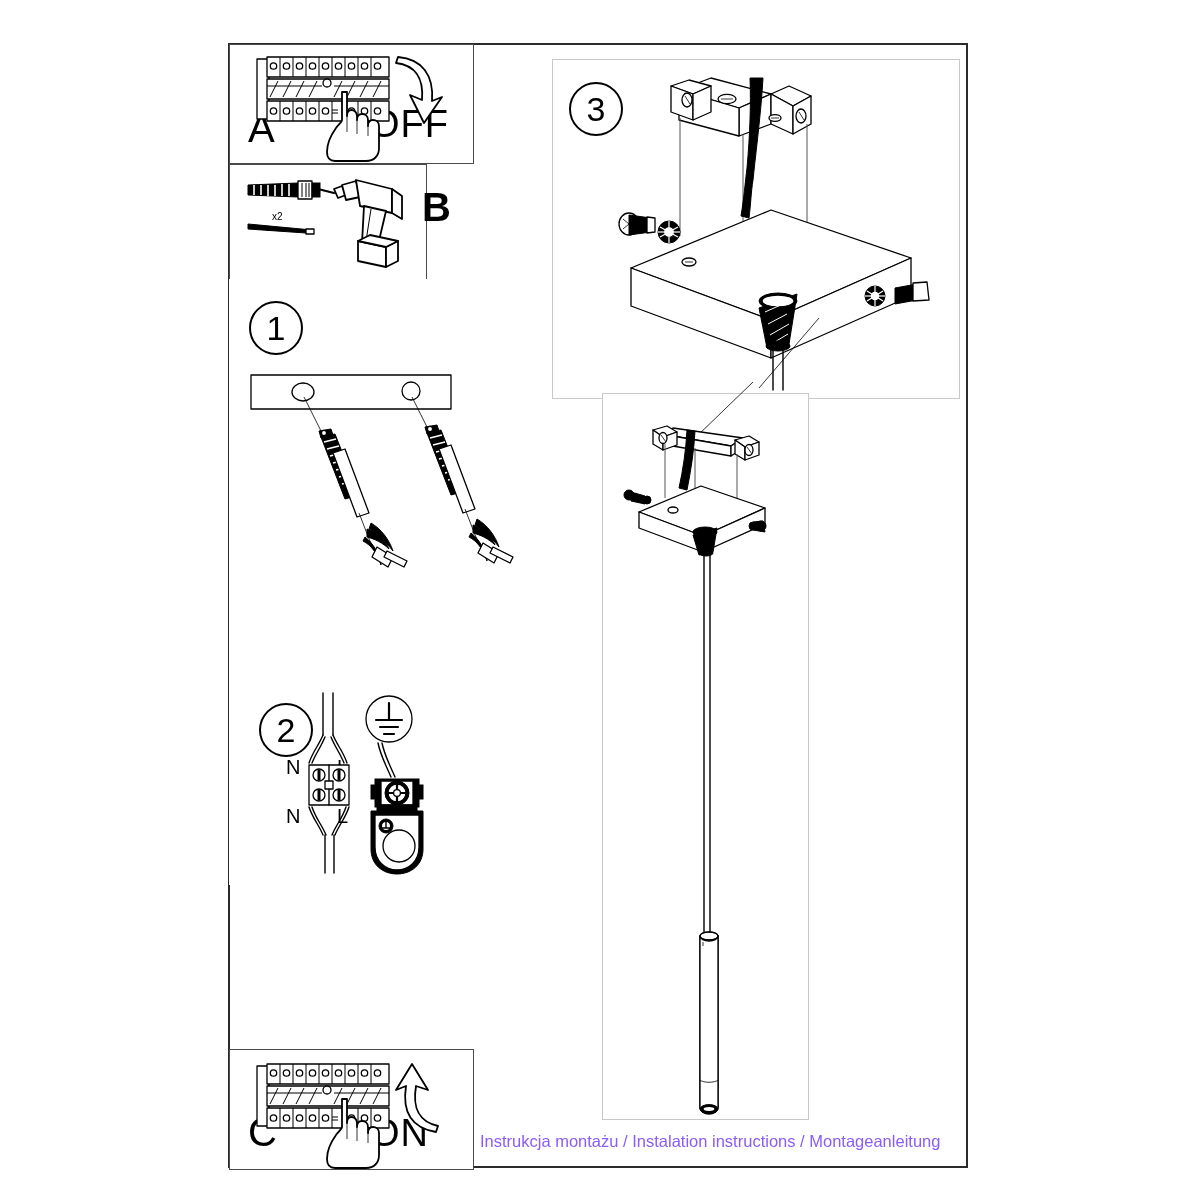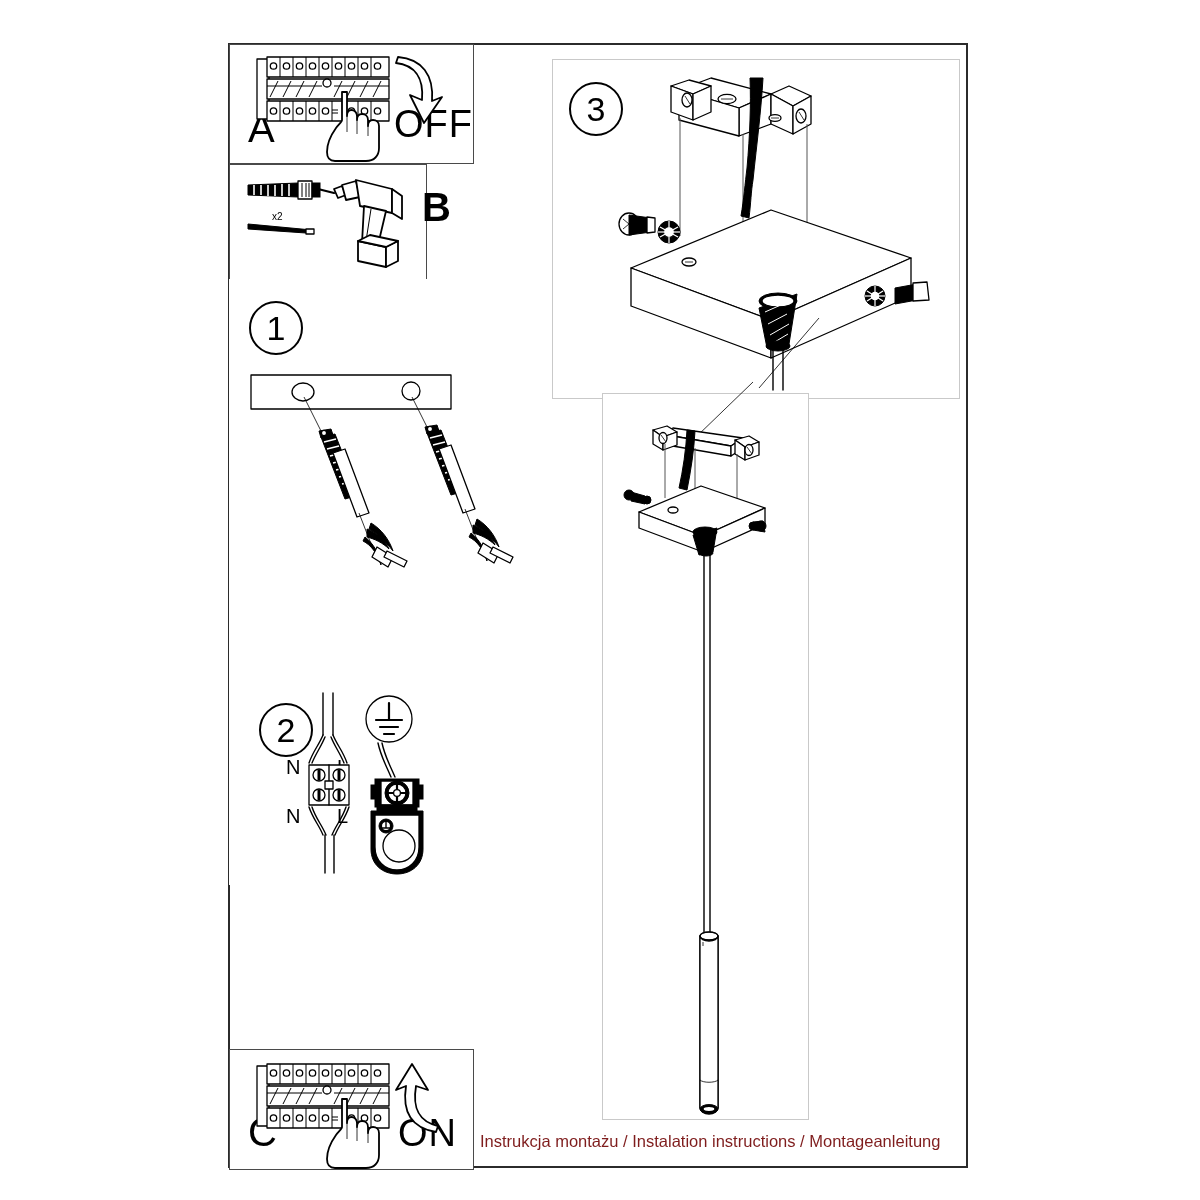--- a/index.html
+++ b/index.html
@@ -28,42 +28,42 @@
               font-family:"Liberation Sans", sans-serif;}
   .big-letter.bold{font-weight:700;}
 
   .word{position:absolute; font-size:38px; letter-spacing:1px;}
 
   .step-num{position:absolute; width:50px; height:50px; border-radius:50%;
             border:2.2px solid #000; display:flex; align-items:center;
             justify-content:center; font-size:34px; font-weight:400;}
 
   .caption{position:absolute; left:250px; top:1085px; width:470px;
-           font-size:16.5px; line-height:1.45; color:#7f1d1d;}
+           font-size:16.5px; line-height:1.45; color:#8b5cf6;}
 
   .sm{position:absolute; font-size:10px;}
 
   svg{display:block; overflow:visible;}
   .ln{fill:none;stroke:#000;stroke-width:1.4;stroke-linecap:round;stroke-linejoin:round;}
   .ln2{fill:none;stroke:#000;stroke-width:2.2;stroke-linecap:round;stroke-linejoin:round;}
   .lnT{fill:none;stroke:#000;stroke-width:1;stroke-linejoin:round;}
   .fillblk{fill:#000;stroke:#000;stroke-width:1;}
   .fillw{fill:#fff;stroke:#000;stroke-width:1.3;stroke-linejoin:round;}
   .fillw2{fill:#fff;stroke:#000;stroke-width:1.8;stroke-linejoin:round;}
   .thin{fill:none;stroke:#000;stroke-width:0.8;}
   .gray{fill:none;stroke:#555;stroke-width:1;}
 </style>
 </head>
 <body>
 
 <div id="frame">
 
   <div class="panel" id="panel-a">
     <div class="big-letter" style="left:18px;top:63px;">A</div>
-    <div class="word" style="left:140px;top:58px;margin-left:24px;">OFF</div>
+    <div class="word" style="left:140px;top:58px;">OFF</div>
 
     <svg style="position:absolute;left:24px;top:8px;" width="150" height="78" viewBox="0 0 150 78">
       <rect class="fillw" x="3" y="6" width="12" height="60"></rect>
       <g>
         <rect class="fillw" x="13" y="4" width="122" height="20"></rect>
         <rect class="fillw" x="13" y="48" width="122" height="20"></rect>
         <g class="lnT">
           <g>
             <line x1="26" y1="4" x2="26" y2="24"></line>
               <line x1="39" y1="4" x2="39" y2="24"></line>
@@ -281,21 +281,21 @@
       <path class="fillw" d="M14 72 L58 72 L58 104 C58 118 48 127 36 127 C24 127 14 118 14 104 Z"></path>
       <circle class="fillblk" cx="25" cy="83" r="7"></circle>
       <circle class="fillw" cx="25" cy="83" r="4.6"></circle>
       <path class="ln" d="M25 79 L25 85 M21 85 L29 85 M22 88 L28 88"></path>
       <circle class="fillw" cx="38" cy="103" r="16"></circle>
     </svg>
   </div>
 
   <div class="panel" id="panel-c">
     <div class="big-letter" style="left:18px;top:62px;">C</div>
-    <div class="word" style="left:140px;top:62px;padding-left:28px;">ON</div>
+    <div class="word" style="left:140px;top:62px;">ON</div>
 
     <svg style="position:absolute;left:24px;top:10px;" width="150" height="78" viewBox="0 0 150 78">
       <rect class="fillw" x="3" y="6" width="12" height="60"></rect>
       <rect class="fillw" x="13" y="4" width="122" height="20"></rect>
       <rect class="fillw" x="13" y="48" width="122" height="20"></rect>
       <g class="lnT">
         <line x1="26" y1="4" x2="26" y2="24"></line>
           <line x1="39" y1="4" x2="39" y2="24"></line>
         <line x1="52" y1="4" x2="52" y2="24"></line>
           <line x1="65" y1="4" x2="65" y2="24"></line>

